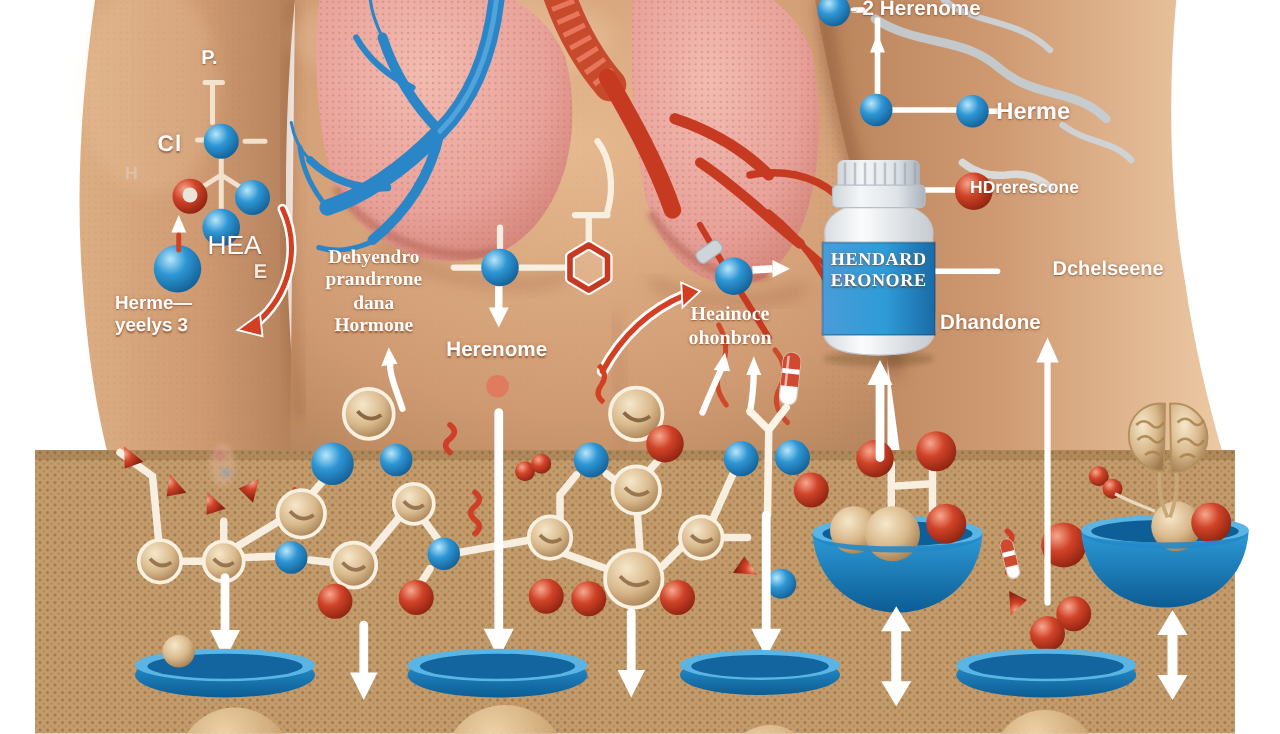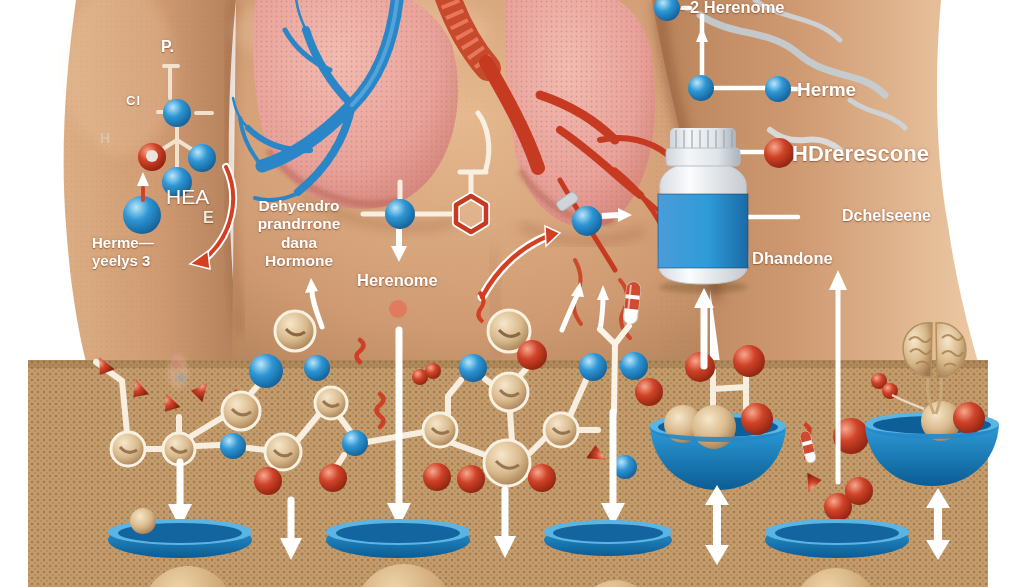--- a/index.html
+++ b/index.html
@@ -1,21 +1,21 @@
 <!DOCTYPE html>
 <html style="--skin: #cf9a72; --skin_light: #ecc9a4; --skin_dark: #a9704b; --lung: #e8a29a; --lung_dark: #cf7f72; --blue: #2e96d4; --blue_light: #aee2f8; --blue_dark: #176da8; --red: #d04328; --red_light: #f4a28c; --red_dark: #9c2713; --tan: #d9b98c; --tan_light: #f3e2c4; --tan_dark: #a9835a; --band: #c49c6c; --band_dot: #8a6138; --bowl: #2e9cd8; --bowl_dark: #0f6aa6; --label_blue: #2f86c4; --white: #ffffff;"><head>
 <meta charset="utf-8">
 <style>
   html,body{margin:0;padding:0;background:#fff;}
   #stage{position:relative;width:1024px;height:587px;overflow:hidden;background:#fff;
          font-family:"Liberation Sans",sans-serif;}
   #art{position:absolute;left:0;top:0;}
   .lbl{position:absolute;color:#fff;font-weight:bold;line-height:1.18;white-space:nowrap;
        text-shadow:0 1px 1px rgba(120,60,30,.55),0 0 3px rgba(130,70,35,.35);}
-  .center{transform:translateX(-50%);text-align:center;}
+  .center{transform:translateX(-50%);text-align:center;font-family:Liberation Serif, serif;}
   .ghost{color:rgba(220,200,180,.75);text-shadow:none;}
   
   .fBand{fill:var(--band);}
   .stopBlue{stop-color:var(--blue);} .stopRed{stop-color:var(--red);}
   .stopTan{stop-color:var(--tan);} .stopBowl{stop-color:var(--bowl);}
   .stopLung{stop-color:var(--lung);} .stopSkin{stop-color:var(--skin);}
 </style>
 </head>
 <body>
 
@@ -462,33 +462,41 @@
   </g>
 
   <g transform="translate(808,447) rotate(-14)">
     <rect x="-5" y="-16" width="10" height="32" rx="5" fill="#fff" stroke="#d9cfc2" stroke-width="1"></rect>
     <path d="M-5,-11 a5,5 0 0 1 10,0 l0,5 l-10,0 Z" fill="#cf4a2e"></path>
     <rect x="-5" y="-2" width="10" height="8" fill="#cf4a2e"></rect>
   </g>
 </svg>
 
   <div class="lbl" style="left:161px;top:38px;font-size:16px">P.</div>
-  <div class="lbl" style="left:126px;top:93px;font-size:13px;letter-spacing:1px">Cl</div>
+  <div class="lbl" style="left:126px;top:105px;font-size:18px;letter-spacing:1px">Cl</div>
   <div class="lbl ghost" style="left:100px;top:130px;font-size:14px">H</div>
   <div class="lbl" style="left:166px;top:185px;font-size:21px;font-weight:400">HEA</div>
   <div class="lbl" style="left:203px;top:209px;font-size:16px;color:#efe9df">E</div>
   <div class="lbl" style="left:92px;top:234px;font-size:15px">
     <div>Herme—</div>
     <div>yeelys 3</div>
   </div>
   <div class="lbl center" style="left:299px;top:197px;font-size:15.5px">
     <div>Dehyendro</div>
     <div>prandrrone</div>
     <div>dana</div>
     <div>Hormone</div>
   </div>
   <div class="lbl" style="left:357px;top:271px;font-size:16.5px">Herenome</div>
+  <div class="lbl center" style="left:584px;top:243px;font-size:16px">
+    <div>Heainoce</div>
+    <div>ohonbron</div>
+  </div>
   <div class="lbl" style="left:680px;top:-2px;font-size:16.5px">- 2 Herenome</div>
   <div class="lbl" style="left:797px;top:79px;font-size:19px">Herme</div>
-  <div class="lbl" style="left:792px;top:141px;font-size:22px">HDrerescone</div>
+  <div class="lbl" style="left:776px;top:141px;font-size:14px">HDrerescone</div>
   <div class="lbl" style="left:842px;top:207px;font-size:16px">Dchelseene</div>
   <div class="lbl" style="left:752px;top:249px;font-size:16.5px">Dhandone</div>
+  <div class="lbl center" style="left:703px;top:200px;font-size:14.5px;font-weight:800;letter-spacing:.5px">
+    <div>HENDARD</div>
+    <div>ERONORE</div>
+  </div>
 </div>
 
 </body></html>

